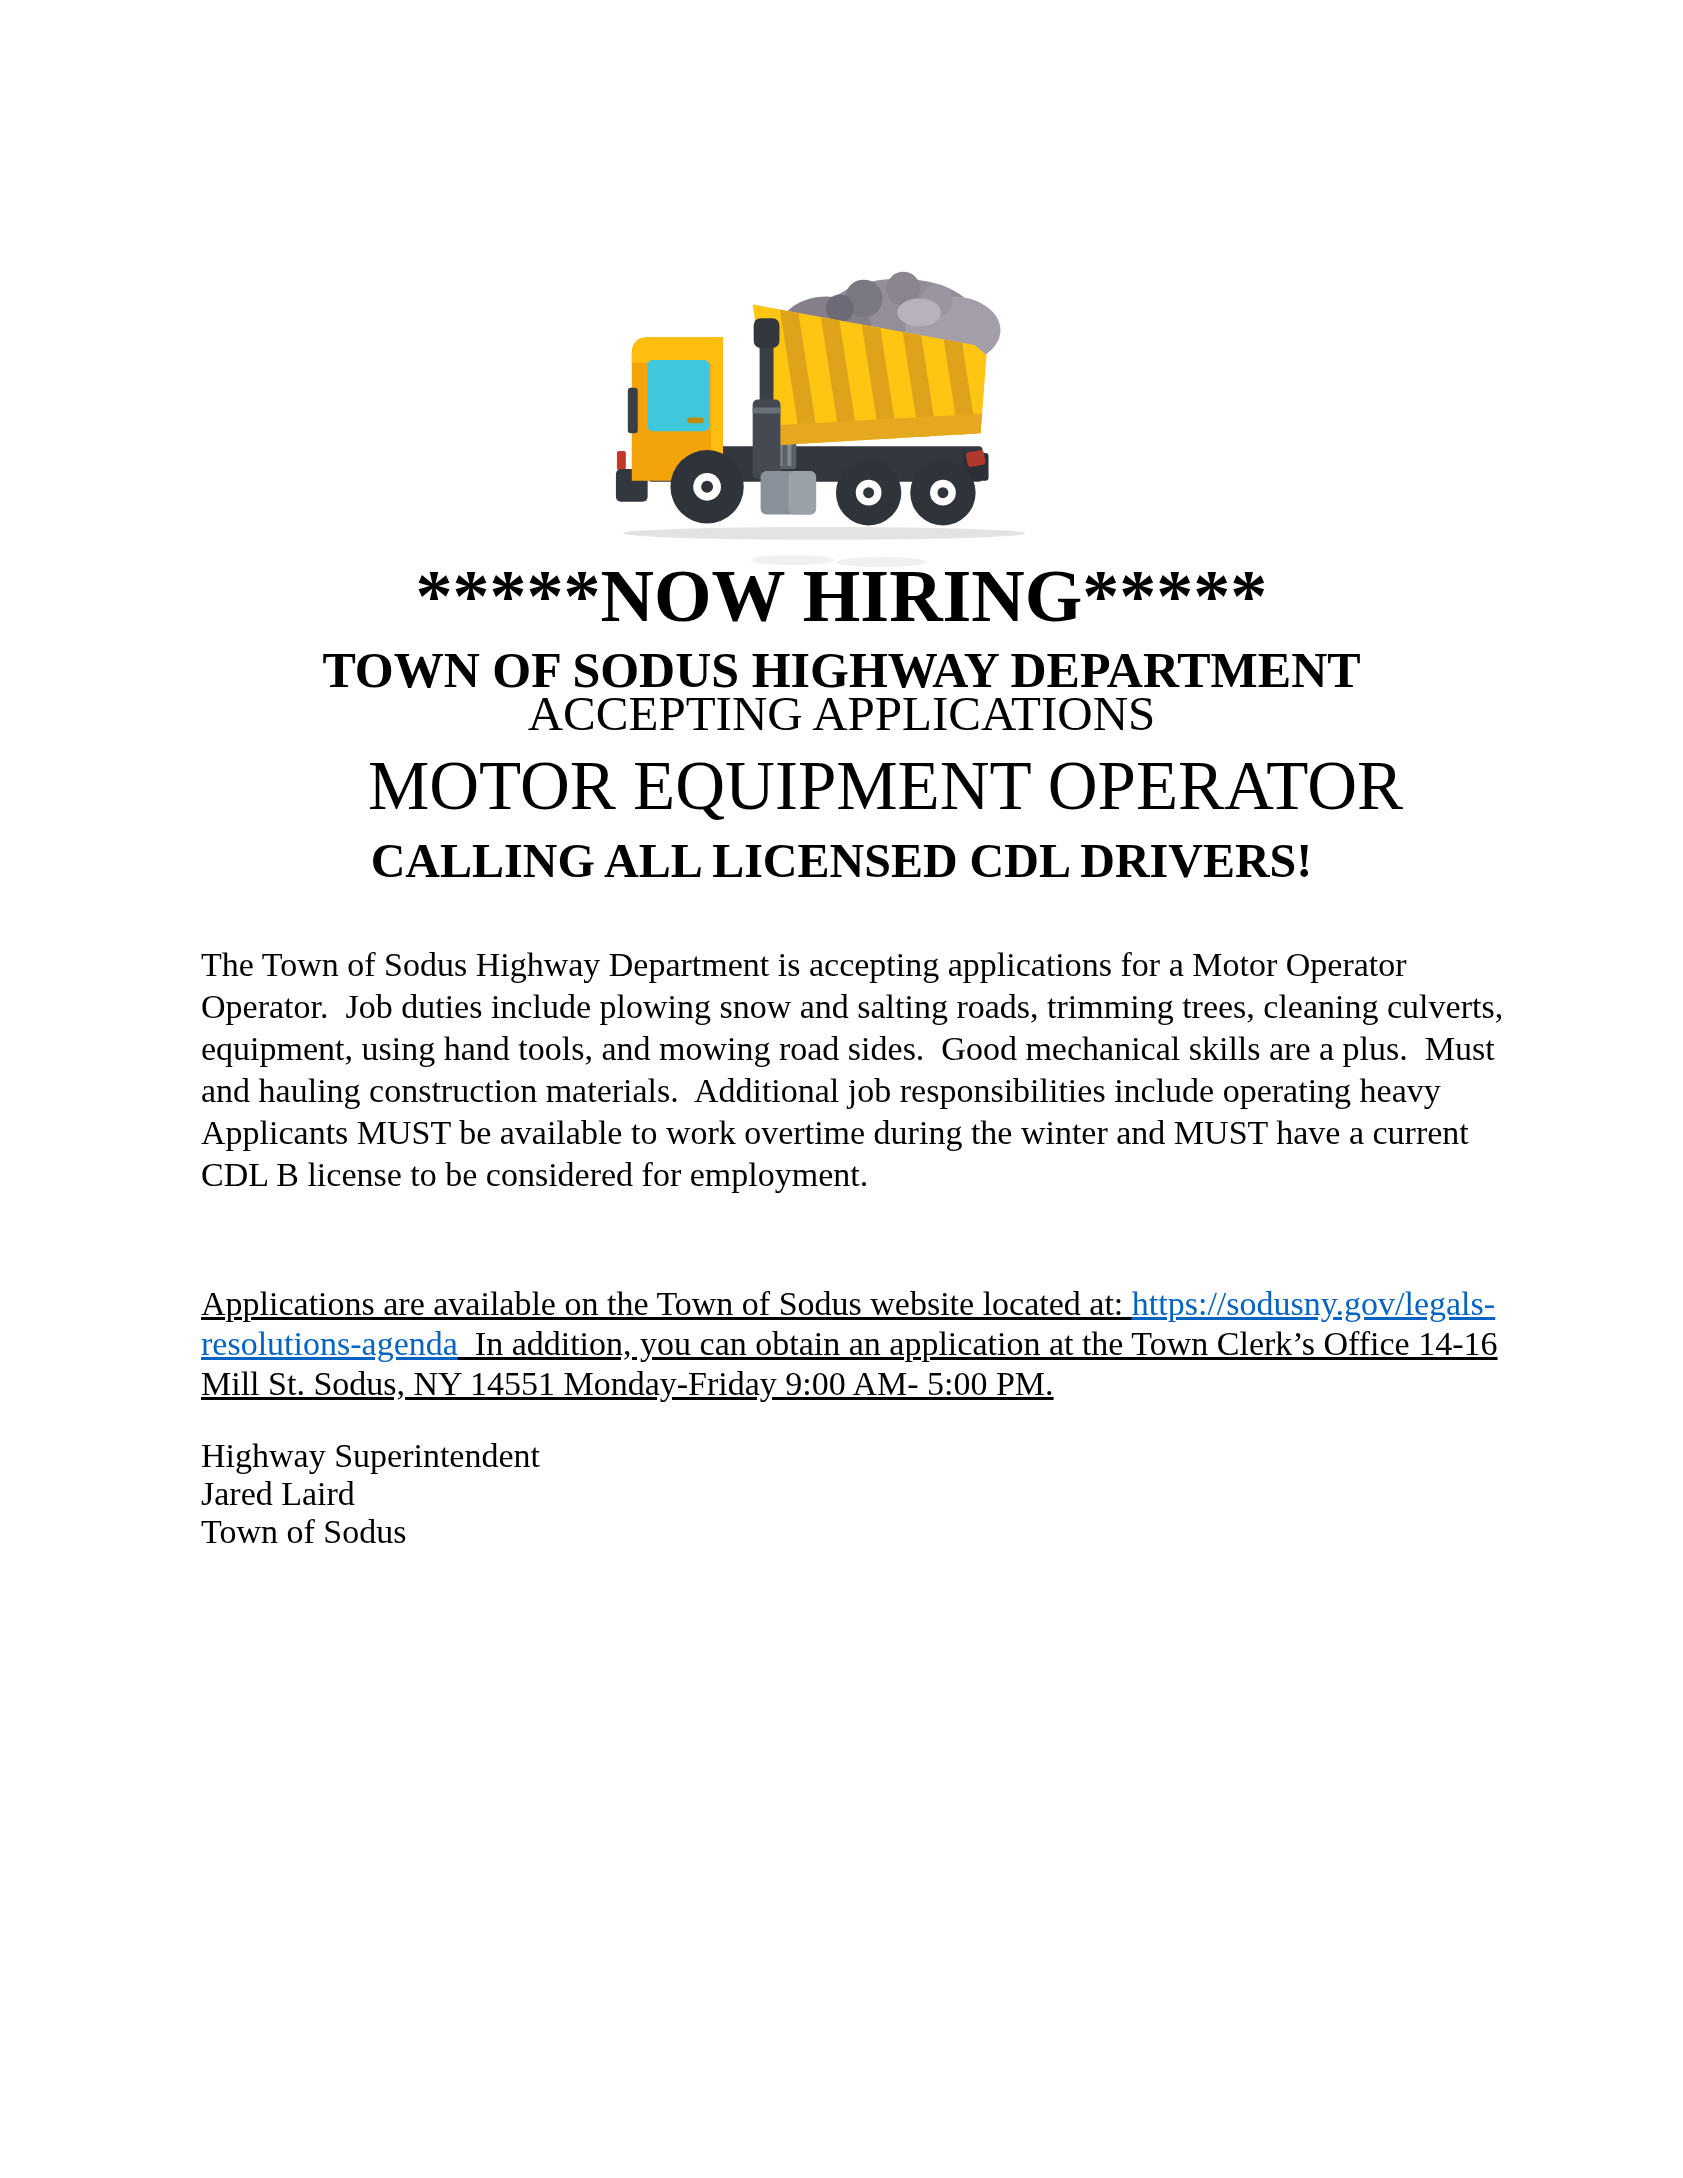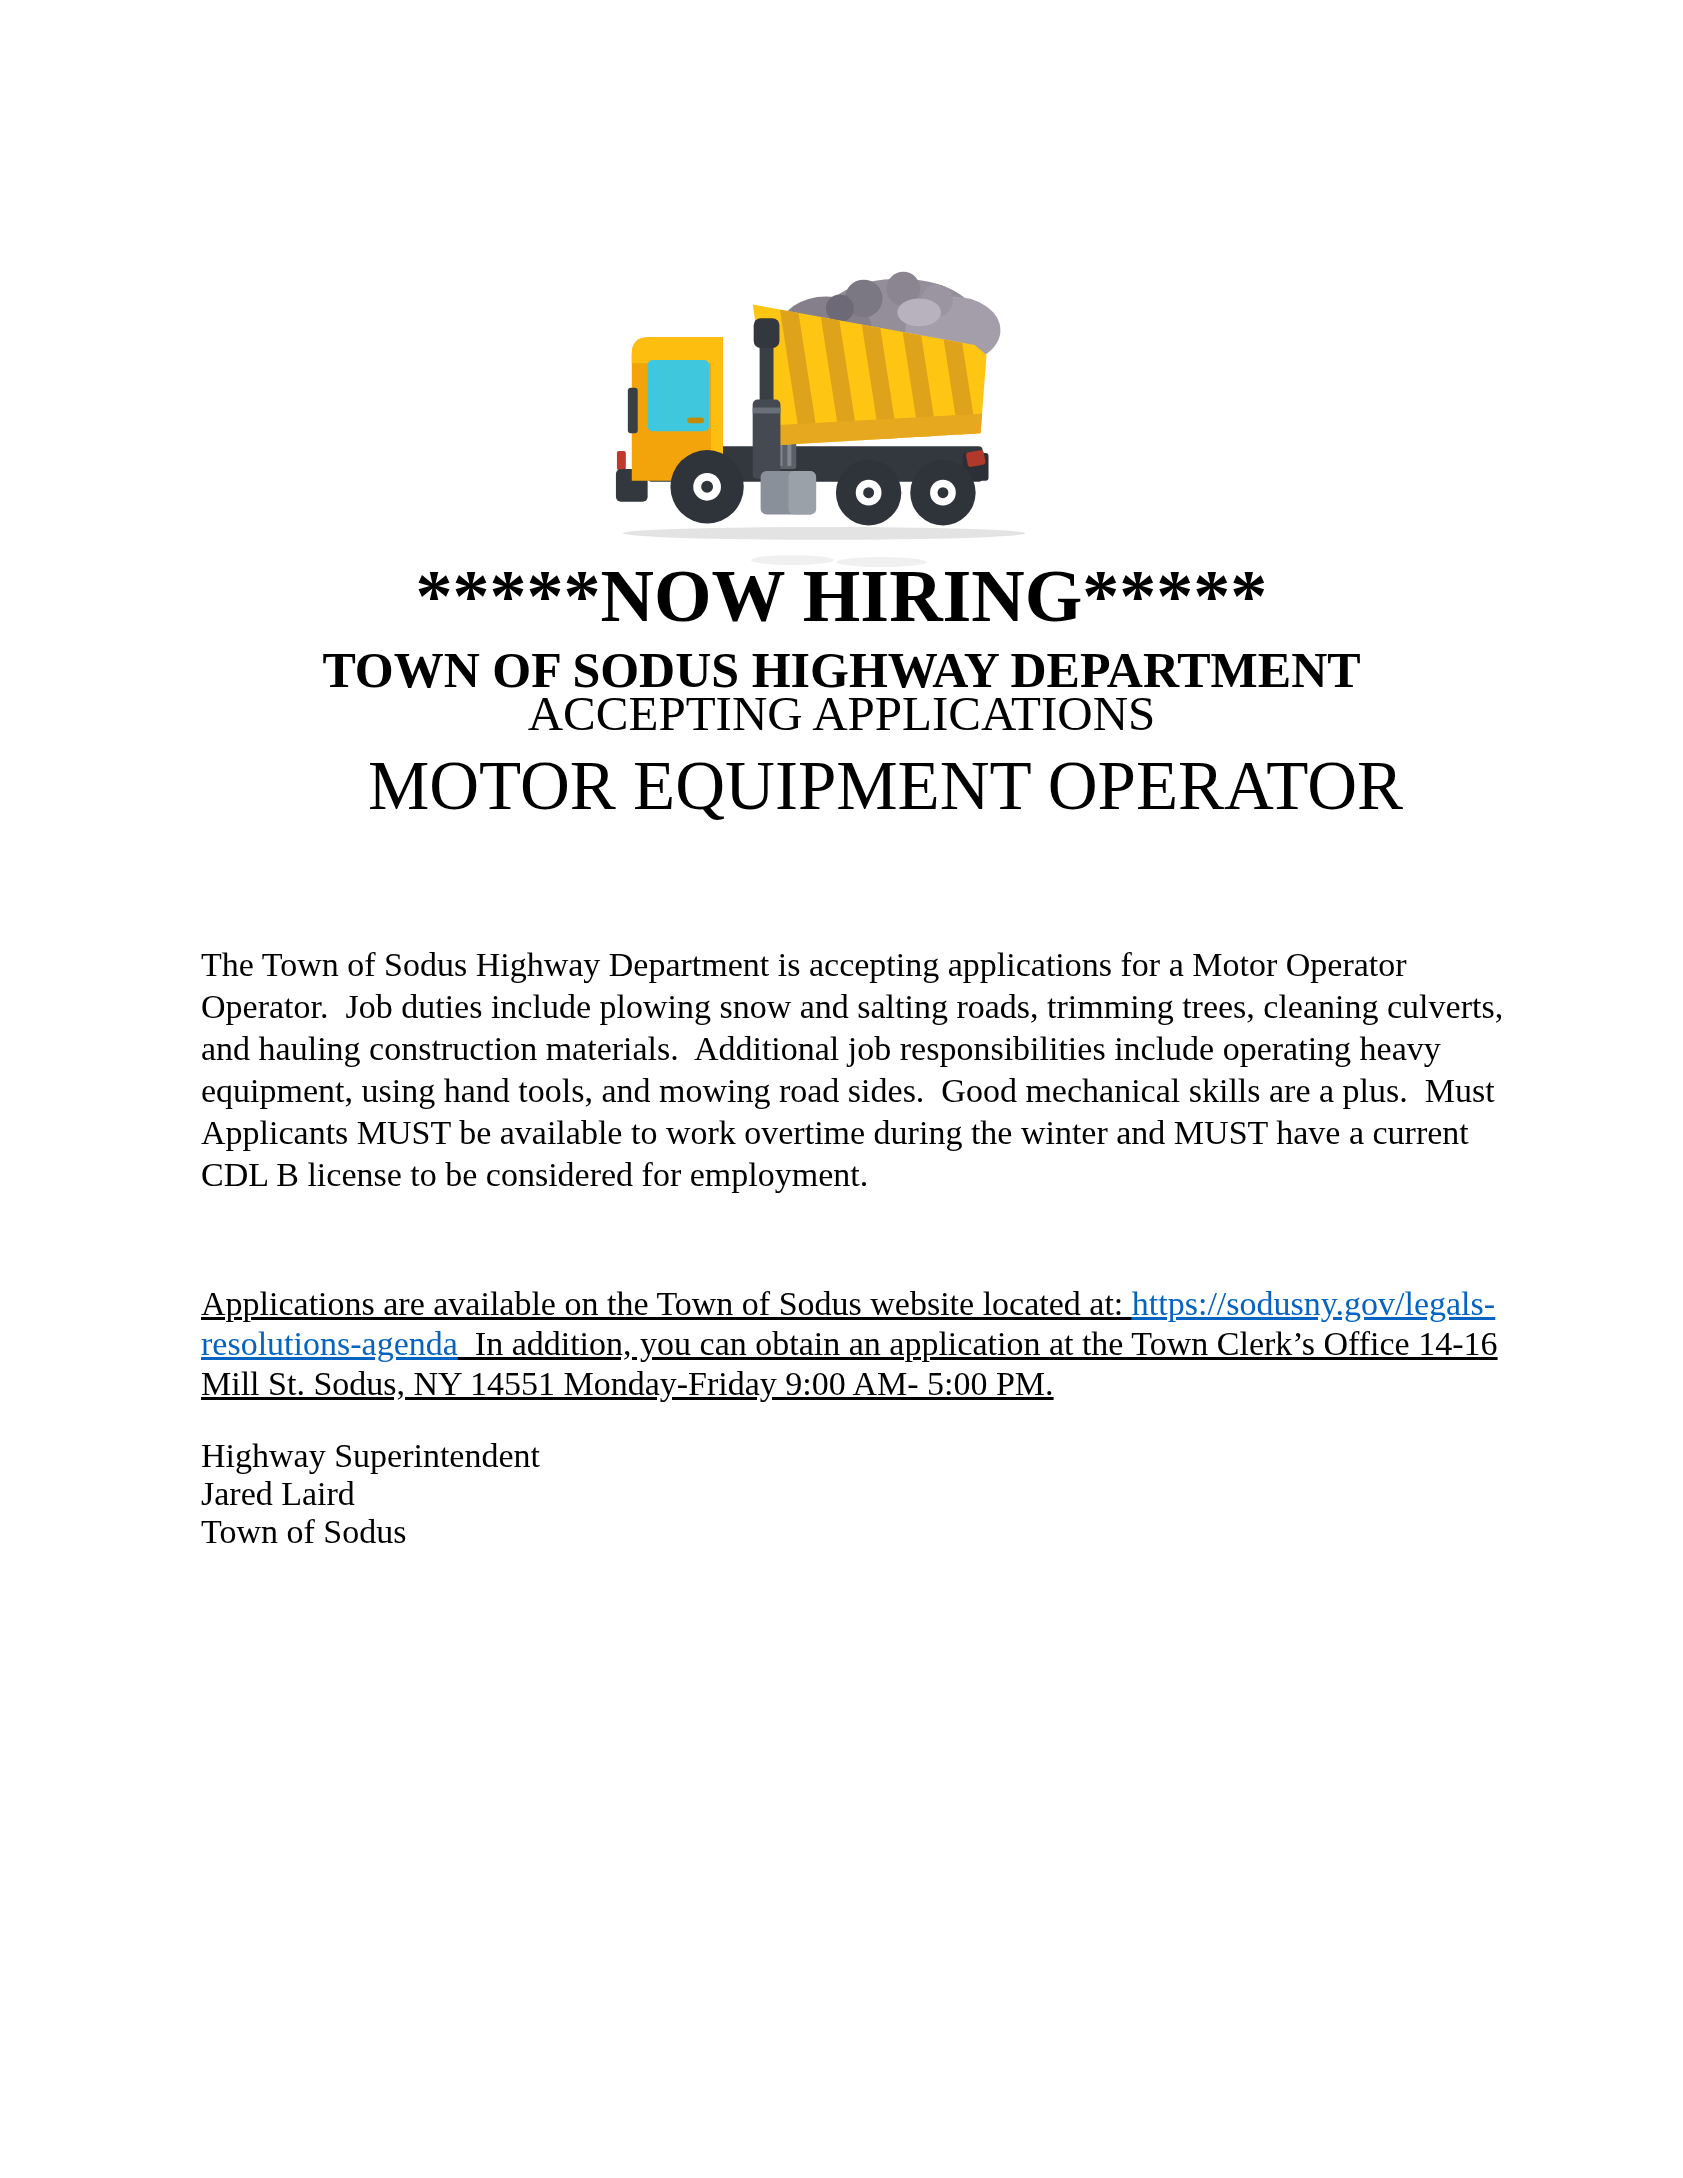--- a/index.html
+++ b/index.html
@@ -135,26 +135,27 @@
       <circle cx="342" cy="252" r="33" fill="#2F333A"></circle>
       <circle cx="342" cy="252" r="13" fill="#FFFFFF"></circle>
       <circle cx="342" cy="252" r="5.5" fill="#2F333A"></circle>
     </g>
   </svg>
 
   <div class="heading h2">TOWN OF SODUS HIGHWAY DEPARTMENT</div>
   <div class="heading h1">*****NOW HIRING*****</div>
   <div class="heading h3">ACCEPTING APPLICATIONS</div>
   <div class="heading h4">MOTOR EQUIPMENT OPERATOR</div>
+  <div class="heading h5">CALLING ALL LICENSED CDL DRIVERS!</div>
 
   <div class="para para1">
     <div class="line">The Town of Sodus Highway Department is accepting applications for a Motor Operator</div>
     <div class="line">Operator.  Job duties include plowing snow and salting roads, trimming trees, cleaning culverts,</div>
+    <div class="line">equipment, using hand tools, and mowing road sides.  Good mechanical skills are a plus.  Must</div>
     <div class="line">and hauling construction materials.  Additional job responsibilities include operating heavy</div>
-    <div class="line">equipment, using hand tools, and mowing road sides.  Good mechanical skills are a plus.  Must</div>
     <div class="line">Applicants MUST be available to work overtime during the winter and MUST have a current</div>
     <div class="line">CDL B license to be considered for employment.</div>
   </div>
 
   <div class="para para2">
     <div class="line"><span>Applications are available on the Town of Sodus website located at: </span><a class="weblink" href="#">https://sodusny.gov/legals-</a></div>
     <div class="line"><a class="weblink" href="#">resolutions-agenda</a><span>  In addition, you can obtain an application at the Town Clerk’s Office 14-16</span></div>
     <div class="line">Mill St. Sodus, NY 14551 Monday-Friday 9:00 AM- 5:00 PM.</div>
   </div>
 

